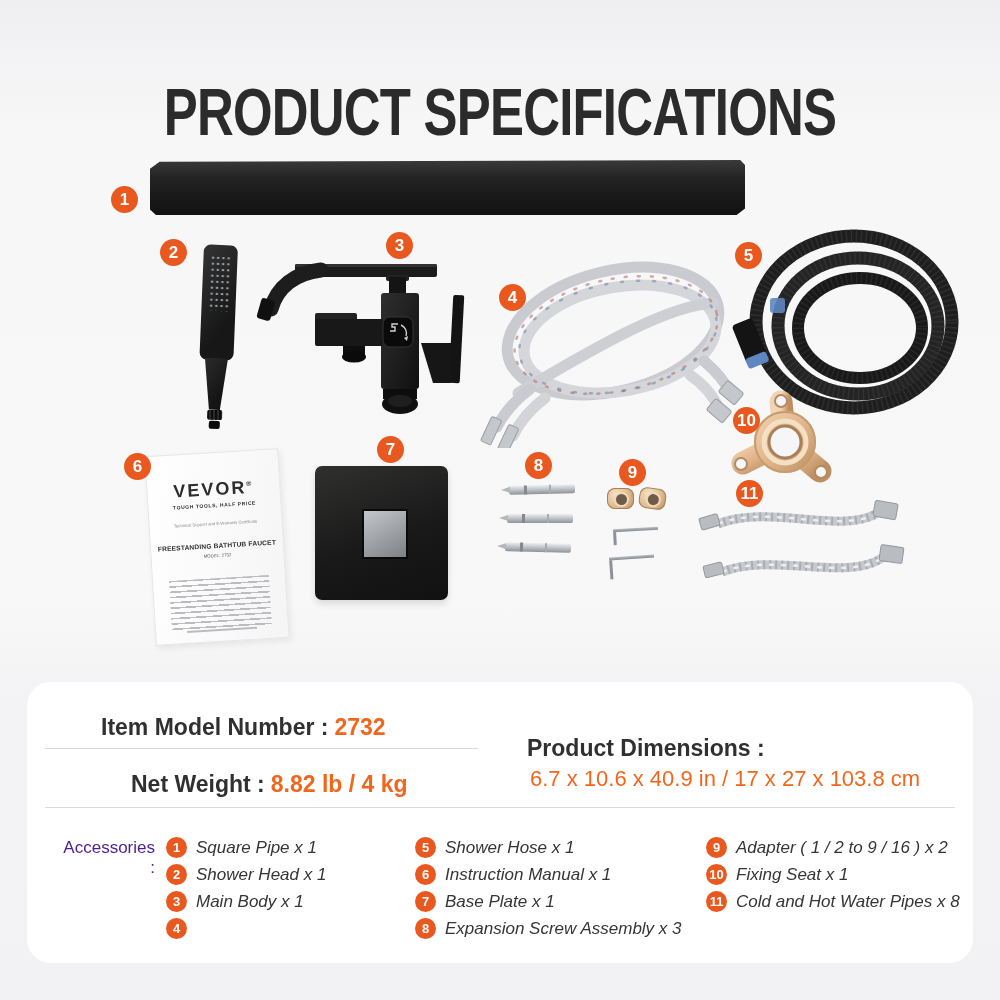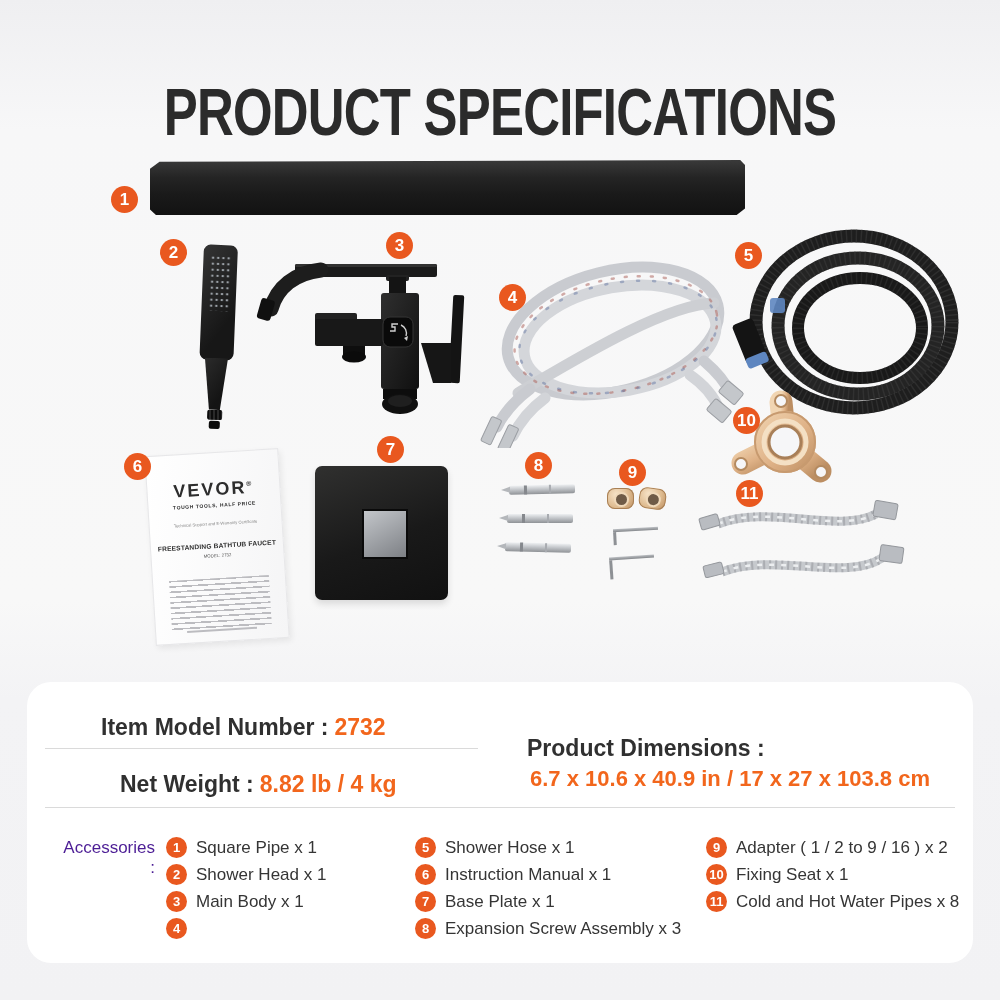--- a/index.html
+++ b/index.html
@@ -79,24 +79,24 @@
         background:#6f5b47;border:2px solid #f0d9ba;}
   .key .h{width:45px;height:3px;background:linear-gradient(180deg,#bcbfc3,#84878b);}
   .key .v{position:absolute;left:0;top:3px;width:3px;height:13px;background:#8e9195;}
   .key2 .v{height:19px;}
 
   
   .card{position:absolute;left:27px;top:682px;width:946px;height:281px;background:#ffffff;border-radius:24px;}
   .spec{position:absolute;font-size:23px;font-weight:700;color:#303030;white-space:nowrap;}
   .spec .val{color:#f2661c;margin-left:6px;}
   .divider{position:absolute;height:1px;background:#dadada;}
-  .dims-val{position:absolute;font-size:22px;font-weight:700;color:#f2661c;white-space:nowrap;}
+  .dims-val{position:absolute;font-size:22px;font-weight:400;color:#f2661c;white-space:nowrap;}
   .acc-label{position:absolute;left:28px;top:156px;width:100px;text-align:right;font-size:17px;color:#4c1d95;}
   .acc-row{position:absolute;display:flex;align-items:flex-start;gap:9px;}
-  .acc-text{font-size:17px;color:#353535;line-height:21px;white-space:nowrap;}
+  .acc-text{font-size:17px;color:#353535;line-height:21px;white-space:nowrap;font-style:italic;}
   .acc-note{font-size:12px;color:#4a4a4a;margin-top:2px;}
 </style>
 </head>
 <body>
 
 <div class="page">
 
   <h1 class="title">PRODUCT SPECIFICATIONS</h1>
 
   <div class="stage">
@@ -289,21 +289,21 @@
         <span>11</span>
       </div>
   </div>
 
   <div class="card">
 
     <div class="spec" style="left:74px;top:32px">
       <span>Item Model Number :</span><span class="val">2732</span>
     </div>
     <div class="divider" style="left:18px;top:66px;width:433px"></div>
-    <div class="spec" style="left:93px;top:89px">
+    <div class="spec" style="left:104px;top:89px">
       <span>Net Weight :</span><span class="val">8.82 lb / 4 kg</span>
     </div>
 
     <div class="spec" style="left:500px;top:53px">Product Dimensions :</div>
     <div class="dims-val" style="left:503px;top:84px">6.7 x 10.6 x 40.9 in / 17 x 27 x 103.8 cm</div>
 
     <div class="divider" style="left:18px;top:125px;width:910px"></div>
 
     <div class="acc-label">Accessories :</div>
 

